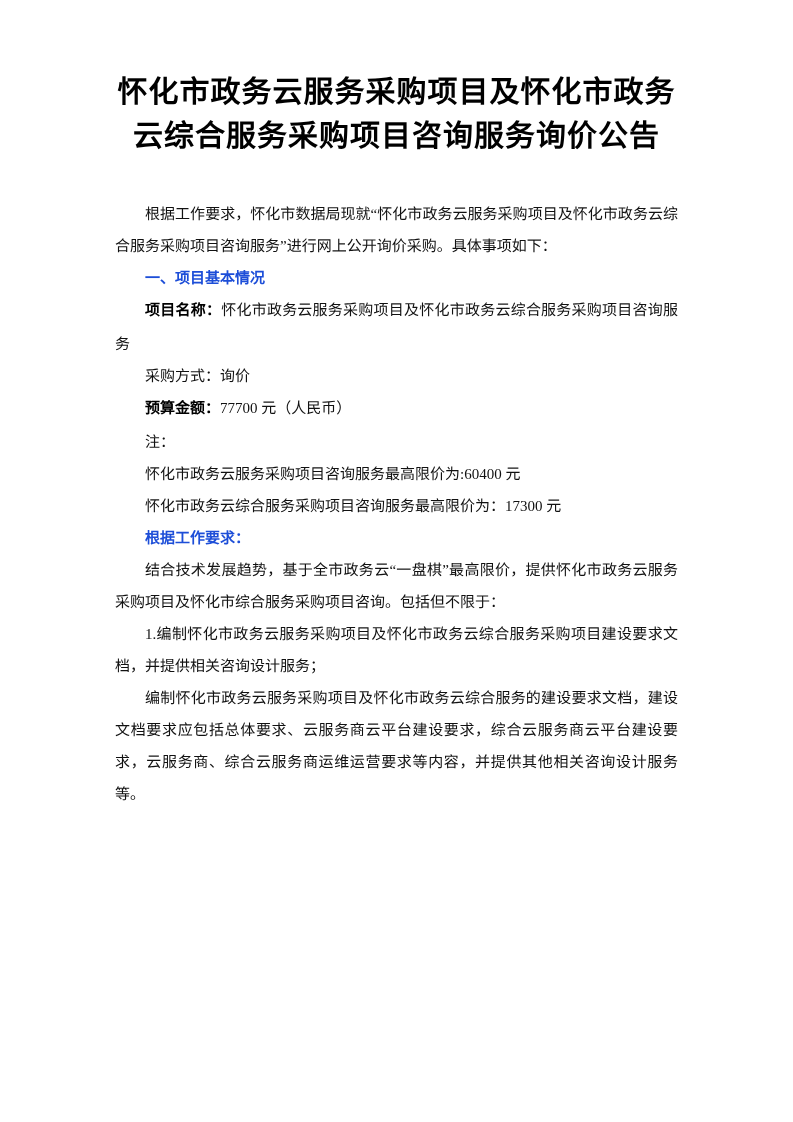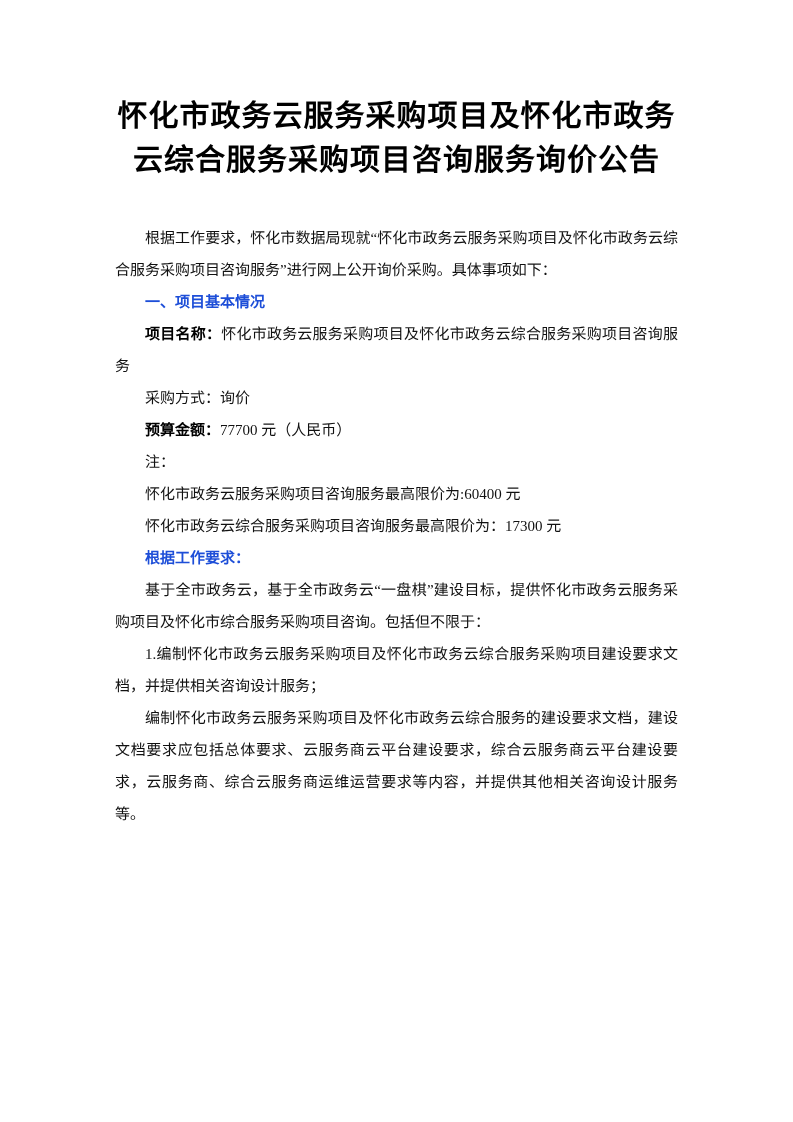--- a/index.html
+++ b/index.html
@@ -16,42 +16,42 @@
     font-family: "Liberation Serif", "DejaVu Serif", serif;
     color: #000000;
   }
   .doc {
     position: absolute;
     left: 115px;
     top: 0;
     width: 563px;
   }
   .title-block {
-    padding-top: 94px;
+    padding-top: 70px;
     text-align: center;
     font-family: "Liberation Sans", "DejaVu Sans", sans-serif;
     font-weight: 700;
     font-size: 30px;
     line-height: 44px;
     letter-spacing: 1px;
     color: #000000;
   }
   .body-block {
     margin-top: 40px;
     font-size: 15px;
     line-height: 32px;
     text-align: justify;
     color: #111111;
   }
   .body-block p {
     margin: 0;
     text-indent: 2em;
   }
   .hei-bold {
-    font-family: Liberation Serif, serif;
+    font-family: Liberation Mono, monospace;
     font-weight: 700;
     color: #000000;
   }
   p.heading {
     font-family: "Liberation Sans", "DejaVu Sans", sans-serif;
     font-weight: 700;
     color: #1d4ed8;
   }
 </style>
 </head>
@@ -79,21 +79,21 @@
 
 
       <p>注：</p>
 
       <p>怀化市政务云服务采购项目咨询服务最高限价为:60400 元</p>
 
       <p>怀化市政务云综合服务采购项目咨询服务最高限价为：17300 元</p>
 
       <p class="heading">根据工作要求：</p>
 
-      <p>基于全市政务云，基于全市政务云“一盘棋”建设目标，提供怀化市政务云服务采购项目及怀化市综合服务采购项目咨询。包括但不限于：</p>
+      <p>结合技术发展趋势，基于全市政务云“一盘棋”最高限价，提供怀化市政务云服务采购项目及怀化市综合服务采购项目咨询。包括但不限于：</p>
 
       <p>1.编制怀化市政务云服务采购项目及怀化市政务云综合服务采购项目建设要求文档，并提供相关咨询设计服务；</p>
 
       <p>编制怀化市政务云服务采购项目及怀化市政务云综合服务的建设要求文档，建设文档要求应包括总体要求、云服务商云平台建设要求，综合云服务商云平台建设要求，云服务商、综合云服务商运维运营要求等内容，并提供其他相关咨询设计服务等。</p>
 
     </div>
   </div>
 </div>
 
 </body></html>

